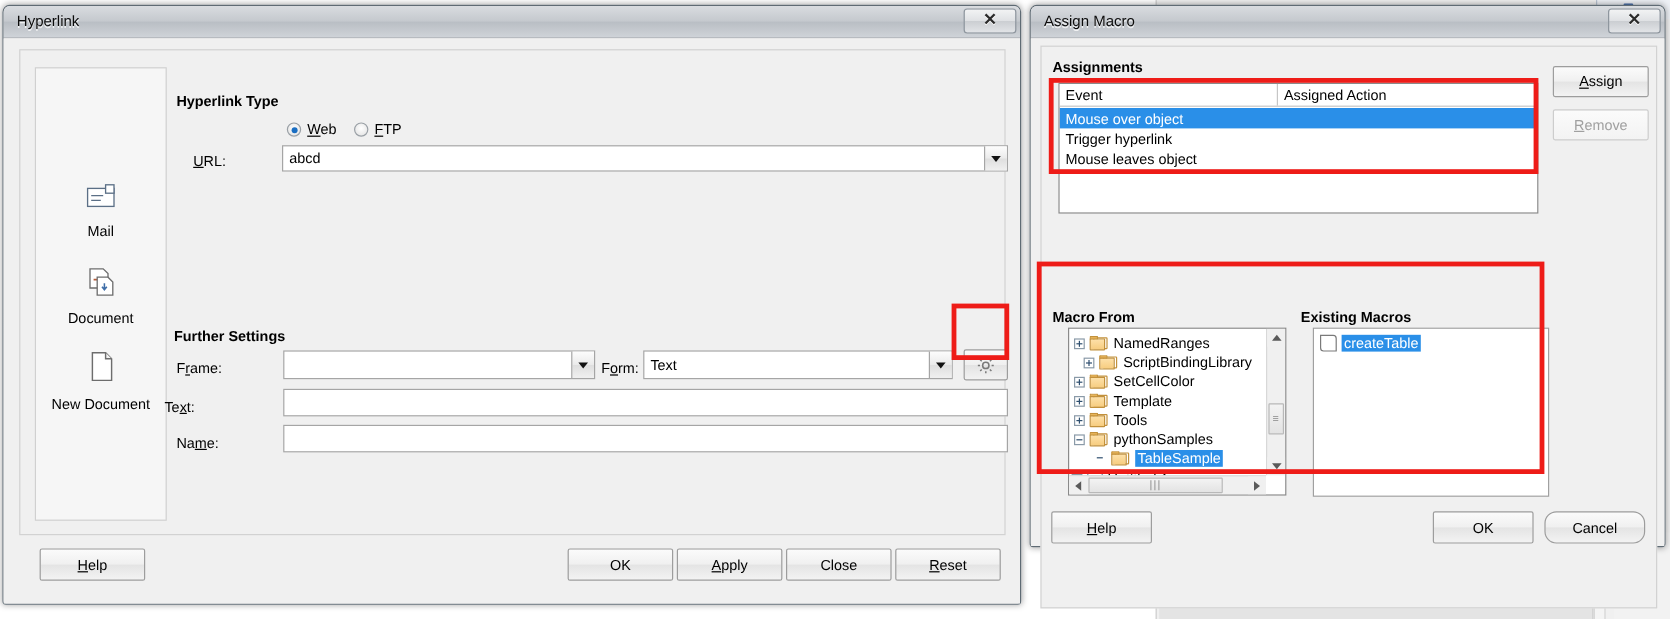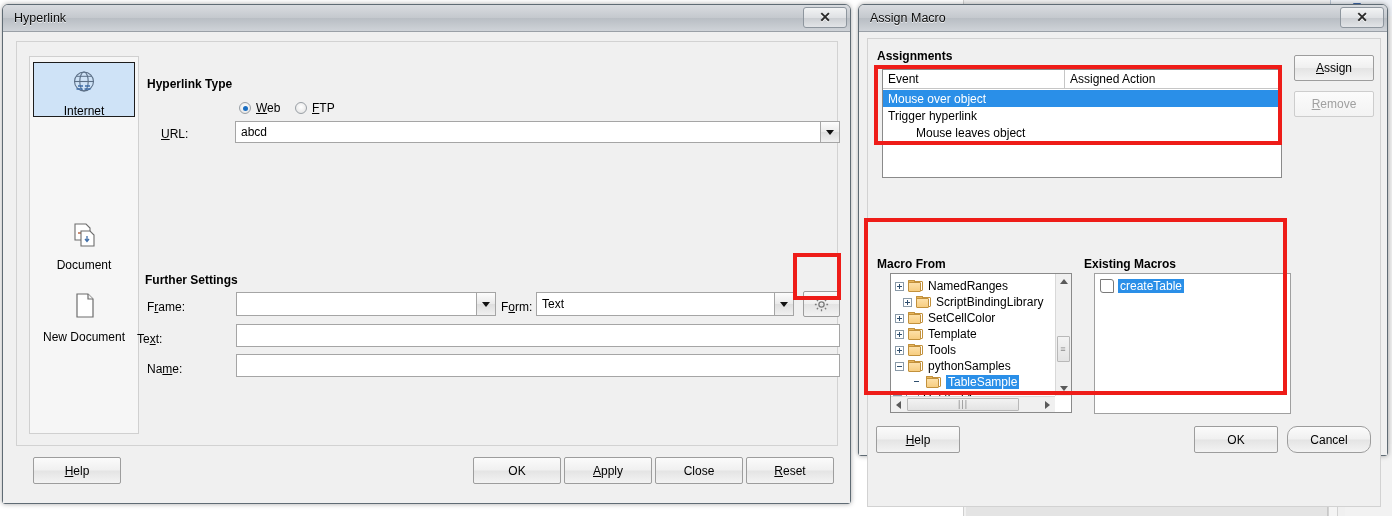--- a/index.html
+++ b/index.html
@@ -308,34 +308,32 @@
       <span class="close-glyph">✕</span>
     </div>
   </div>
 
   <div class="win-body">
 
     <div class="inner-panel" style="left:13px; top:9px; width:822px; height:405px;">
 
       <div class="iconlist" style="left:12px; top:14px; width:110px; height:378px;">
 
-        <div class="icon-item selected" style="top:5px; height:55px;">
+
+        <div class="icon-item" style="top:88px;">
           <span>
-            <svg width="28" height="28" viewBox="0 0 28 28">
-              <circle cx="14" cy="12.5" r="9.5" fill="none" stroke="#5b6f86" stroke-width="1.1"></circle>
-              <ellipse cx="14" cy="12.5" rx="4.2" ry="9.5" fill="none" stroke="#5b6f86" stroke-width="1.1"></ellipse>
-              <line x1="4.5" y1="12.5" x2="23.5" y2="12.5" stroke="#5b6f86" stroke-width="1.1"></line>
-              <line x1="6.3" y1="7.3" x2="21.7" y2="7.3" stroke="#5b6f86" stroke-width="1"></line>
-              <path d="M8 17 h5 M15 17 h5" stroke="#3f6ea8" stroke-width="1.6" fill="none"></path>
-              <path d="M6.5 20 h6 M14.5 20 h6" stroke="#3f6ea8" stroke-width="1.6" fill="none"></path>
+            <svg width="32" height="28" viewBox="0 0 32 28">
+              <rect x="5" y="6" width="22" height="15" fill="#ffffff" stroke="#5b6f86" stroke-width="1.1"></rect>
+              <line x1="8" y1="12" x2="18" y2="12" stroke="#5b6f86" stroke-width="1.1"></line>
+              <line x1="8" y1="16" x2="16" y2="16" stroke="#5b6f86" stroke-width="1.1"></line>
+              <rect x="20" y="3" width="7" height="7" fill="#ffffff" stroke="#5b6f86" stroke-width="1.1"></rect>
             </svg>
           </span>
-          <span class="icon-label">Internet</span>
-        </div>
-
+          <span class="icon-label">Mail</span>
+        </div>
 
         <div class="icon-item" style="top:158px;">
           <span>
             <svg width="32" height="30" viewBox="0 0 32 30">
               <path d="M7 3 h11 l4 4 v12 H7 Z" fill="#ffffff" stroke="#6d6d6d" stroke-width="1.1"></path>
               <line x1="10" y1="12" x2="17" y2="12" stroke="#b55d3a" stroke-width="1.4"></line>
               <path d="M13 10 h9 l4 4 v11 H13 Z" fill="#ffffff" stroke="#6d6d6d" stroke-width="1.1"></path>
               <path d="M19 15 v5 M17 18 l2 2.5 2-2.5" fill="none" stroke="#3f6ea8" stroke-width="1.3"></path>
             </svg>
           </span>
@@ -440,21 +438,21 @@
           <div class="col" style="width:182px;">Event</div>
           <div class="col" style="flex:1; border-right:none;">Assigned Action</div>
         </div>
 
         <div class="grid-row sel" style="top:20px;">
           <span>Mouse over object</span>
         </div>
         <div class="grid-row" style="top:37px;">
           <span>Trigger hyperlink</span>
         </div>
-        <div class="grid-row" style="top:54px;margin-left:28px;">
+        <div class="grid-row" style="top:54px;">
           <span>Mouse leaves object</span>
         </div>
       </div>
 
       <div class="btn" style="left:426px; top:16px; width:80px; height:26px;"><span class="ul">A</span>ssign</div>
       <div class="btn disabled" style="left:426px; top:52px; width:80px; height:26px;"><span class="ul">R</span>emove</div>
 
       <div class="lbl lbl-bold" style="left:9px; top:218px;">Macro From</div>
 
       <div class="listbox" style="left:22px; top:234px; width:182px; height:140px;">

